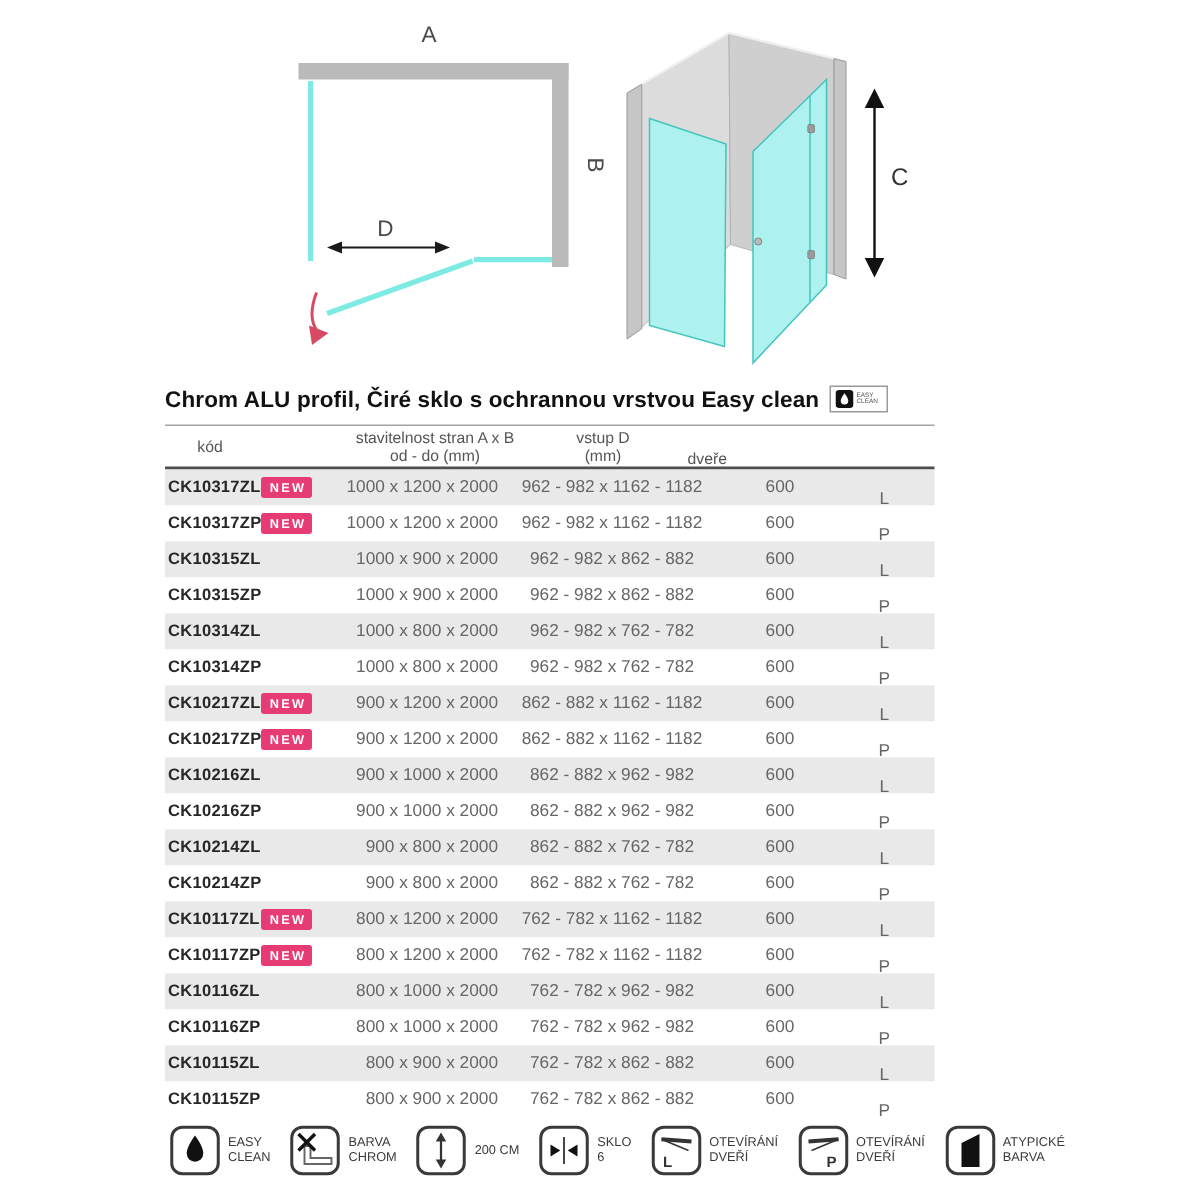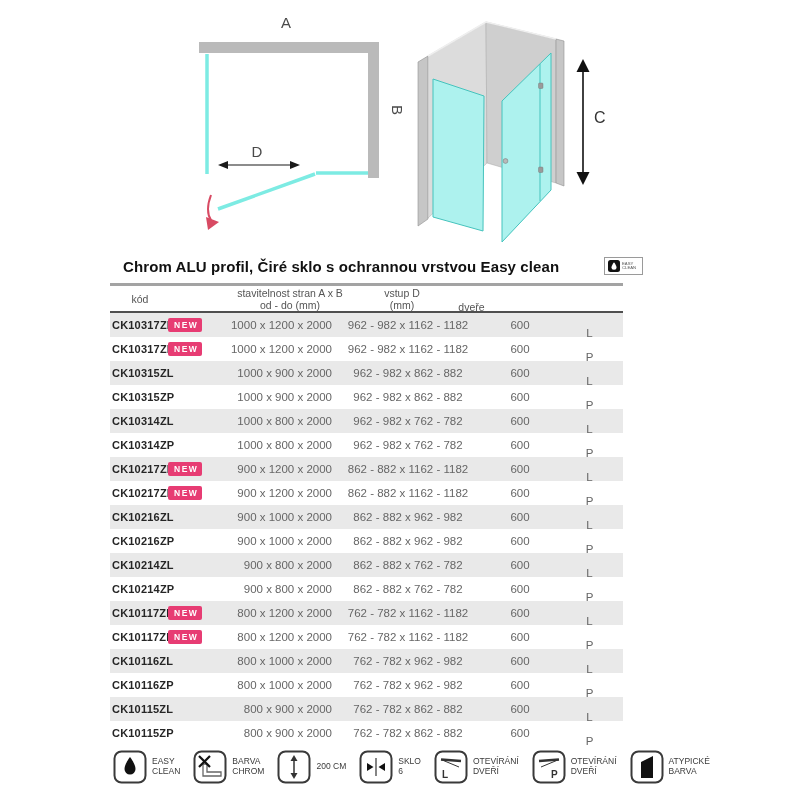--- a/index.html
+++ b/index.html
@@ -5,42 +5,42 @@
   * { margin:0; padding:0; box-sizing:border-box; }
   html,body { background:#fff; }
   .page {
     position:relative; width:800px; height:800px; background:#ffffff;
     font-family:"Liberation Sans", sans-serif; overflow:hidden;
   }
   .diagrams { position:absolute; left:0; top:0; width:800px; height:255px; }
   .diagrams text { font-family:"Liberation Sans", sans-serif; }
 
   .heading {
-    position:absolute; left:123px; top:257px; width:520px;
-    display:flex; align-items:center; gap:7px;justify-content:space-between;
+    position:absolute; left:110px; top:257px; width:520px;
+    display:flex; align-items:center; gap:7px;
   }
   .heading .title { font-size:15px; font-weight:bold; color:#111; letter-spacing:0.1px; }
   .ec-chip {
     display:flex; align-items:center; gap:2px;
     border:1px solid #9a9a9a; padding:2px 3px; background:#fff;
   }
   .ec-chip .ec-text { display:flex; flex-direction:column; font-size:5px; line-height:1.05; color:#555; transform:scale(0.85); transform-origin:left center; }
 
   .spec-table { position:absolute; left:110px; top:283px; width:513px; font-size:11.5px; }
   .thead {
     display:flex; align-items:center;
-    border-top:3px solid #a3a3a3; border-bottom:2px solid #4f4f4f;
+    border-top:1px solid #a3a3a3; border-bottom:2px solid #4f4f4f;
     height:30px; color:#555; font-size:10.5px; line-height:12px;
   }
   .thead .hc { display:flex; flex-direction:column; justify-content:center; text-align:center; }
   .hc span:empty { display:none; }
   .trow { display:flex; align-items:center; height:24px; background:#fff; }
   .trow.alt { background:#e9e9e9; }
   .c-kod   { width:58px;  text-align:left; padding-left:2px; }
-  .c-new   { width:46px;  text-align:left; }
+  .c-new   { width:46px;  text-align:center; }
   .c-rozmer{ width:118px; text-align:right; color:#666; }
   .c-stav  { width:152px; text-align:center; color:#666; }
   .c-vstup { width:72px;  text-align:center; color:#666; }
   .c-dvere { width:67px;  text-align:center; color:#666;margin-top:16px; }
   .thead .c-kod, .thead .c-rozmer, .thead .c-stav, .thead .c-vstup, .thead .c-dvere { color:#555; }
   .code { font-weight:bold; color:#262626; font-size:11px; letter-spacing:0.2px; }
   .new-badge {
     display:inline-block; background:#e73c73; color:#fff; font-weight:bold;
     font-size:8.5px; letter-spacing:1.5px; padding:2px 4px 2px 6px; border-radius:2px;
   }

